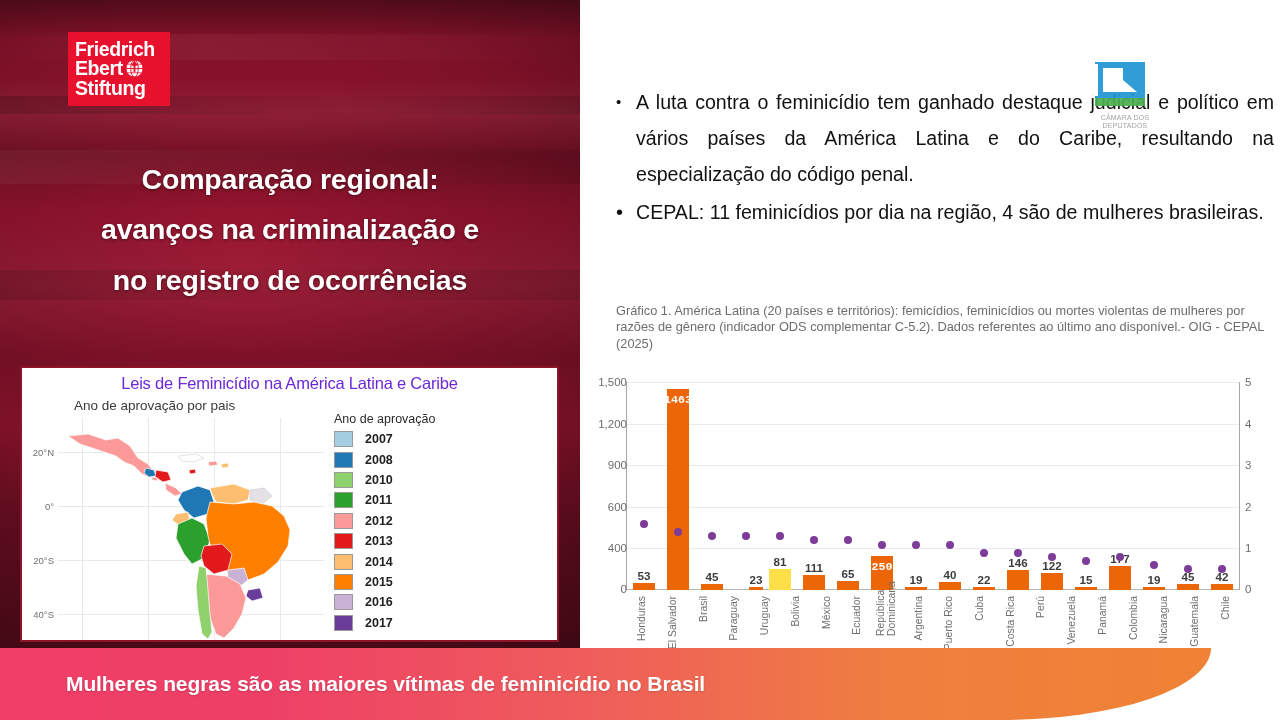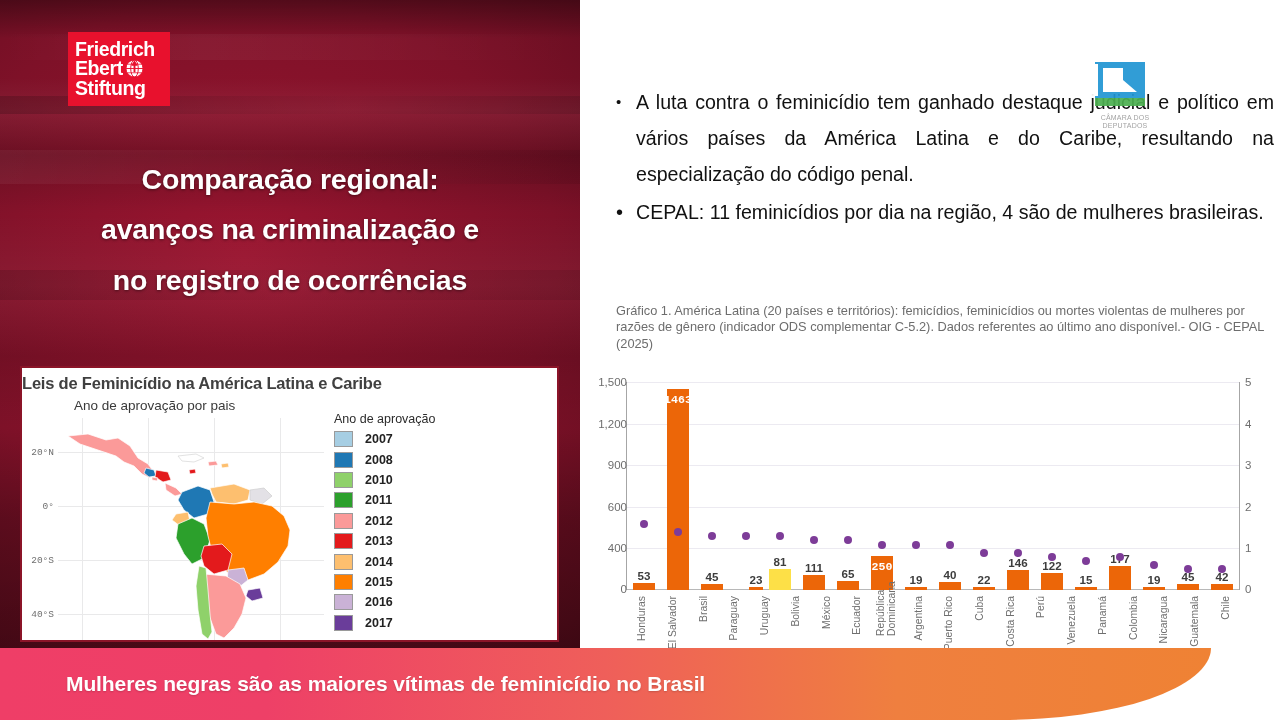--- a/index.html
+++ b/index.html
@@ -29,28 +29,28 @@
 
   
   #left-title{position:absolute;left:20px;top:160px;width:540px;text-align:center;color:#fff;
     font-weight:bold;font-size:28.5px;line-height:1.38;letter-spacing:-.2px;
     text-shadow:0 1px 3px rgba(0,0,0,.45);}
   #left-title .tl{display:block;margin-bottom:11px;}
 
   
   #map-card{position:absolute;left:20px;top:366px;width:539px;height:276px;background:#fff;
     border:2px solid #8b1428;box-sizing:border-box;overflow:hidden;}
-  #map-title{position:absolute;left:0;right:0;top:6px;text-align:left;color:#404040;
-    font-weight:bold;font-size:16.5px;letter-spacing:-.2px;}
+  #map-title{position:absolute;left:0;right:0;top:6px;text-align:center;color:#6d28d9;
+    font-weight:normal;font-size:16.5px;letter-spacing:-.2px;}
   #map-sub{position:absolute;left:52px;top:30px;color:#3a3a3a;font-size:13.5px;}
   #map-plot{position:absolute;left:36px;top:50px;width:266px;height:222px;}
   #map-plot .gl{position:absolute;background:#e9e9ea;}
   #map-plot .glv{width:1px;top:0;bottom:0;}
   #map-plot .glh{height:1px;left:0;right:0;}
-  #map-plot .axlab{position:absolute;color:#6f6f6f;font-size:9.5px;right:100%;margin-right:4px;transform:translateY(-50%);white-space:nowrap;font-family:Liberation Mono, monospace;}
+  #map-plot .axlab{position:absolute;color:#6f6f6f;font-size:9.5px;right:100%;margin-right:4px;transform:translateY(-50%);white-space:nowrap;}
   #map-svg{position:absolute;left:0;top:0;width:266px;height:222px;}
 
   #map-legend{position:absolute;left:312px;top:44px;width:160px;}
   #map-legend .lg-title{color:#2b2b2b;font-size:12.5px;margin-bottom:3px;}
   #map-legend .lg-row{display:flex;align-items:center;height:20.4px;}
   #map-legend .sw{width:19px;height:16px;border:1px solid #9a9a9a;box-sizing:border-box;flex:0 0 19px;}
   #map-legend .lg-lab{margin-left:12px;color:#222;font-size:12.5px;font-weight:bold;}
 
   
   #right-panel{position:absolute;left:580px;top:0;width:700px;height:648px;background:#fff;}

